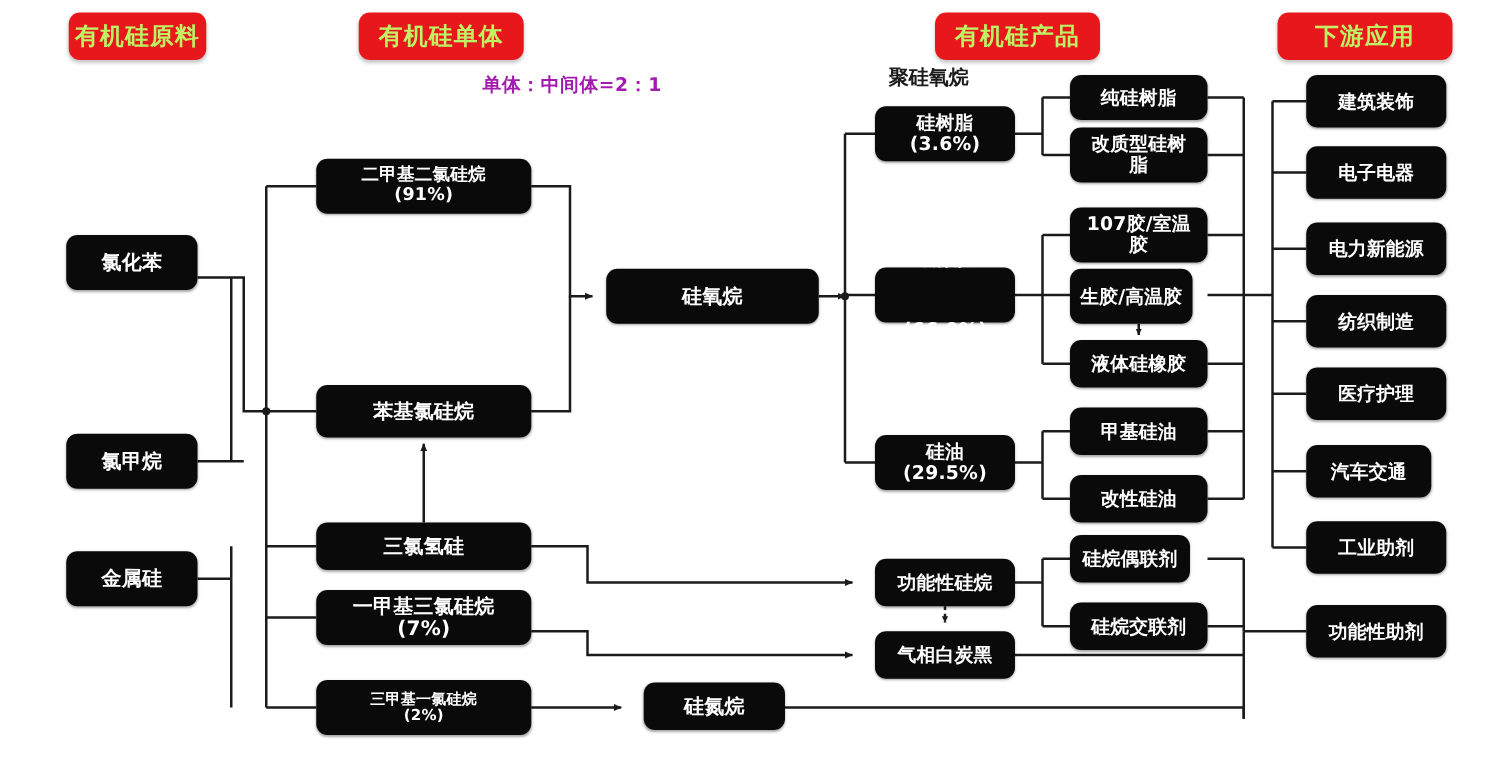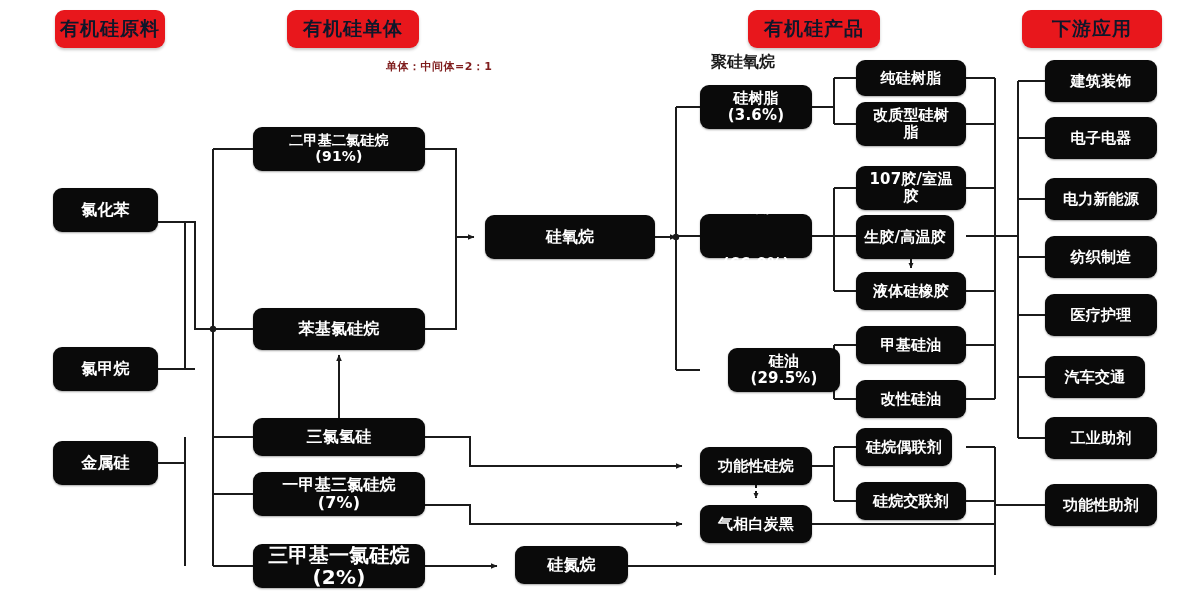--- a/index.html
+++ b/index.html
@@ -40,39 +40,39 @@
   .node .ln { display: block; }
   .hdr {
     position: absolute;
     box-sizing: border-box;
     display: flex;
     align-items: center;
     justify-content: center;
     text-align: center;
     border-radius: 9px;
     background: #e8171c;
-    color: #0f172a;
+    color: #bef264;
     font-weight: bold;
     font-size: 19px;
     letter-spacing: 1px;
     z-index: 4;
     box-shadow: 0 2px 3px rgba(0,0,0,0.22);
   }
   .plain {
     position: absolute;
     color: #1b1b1b;
     font-weight: bold;
     z-index: 3;
     white-space: nowrap;
   }
   .ratio {
     position: absolute;
-    color: #7f1d1d;
+    color: #a21caf;
     font-weight: bold;
-    font-size: 11px;
+    font-size: 15px;
     z-index: 3;
     white-space: nowrap;
     letter-spacing: 0.5px;
     text-align: right;
   }
 </style>
 </head>
 <body>
 
 <div id="stage">
@@ -220,41 +220,41 @@
   <div class="node" style="left:253px;top:308px;width:172px;height:42px;font-size:16px;">
     <span class="ln">苯基氯硅烷</span>
   </div>
   <div class="node" style="left:253px;top:418px;width:172px;height:38px;font-size:16px;">
     <span class="ln">三氯氢硅</span>
   </div>
   <div class="node" style="left:253px;top:472px;width:172px;height:44px;font-size:16px;flex-direction:column;">
     <span class="ln">一甲基三氯硅烷</span>
     <span class="ln">(7%)</span>
   </div>
-  <div class="node" style="left:253px;top:544px;width:172px;height:44px;font-size:20px;flex-direction:column;">
+  <div class="node" style="left:253px;top:544px;width:172px;height:44px;font-size:12px;flex-direction:column;">
     <span class="ln">三甲基一氯硅烷</span>
     <span class="ln">(2%)</span>
   </div>
 
   <div class="node" style="left:485px;top:215px;width:170px;height:44px;font-size:16px;">
     <span class="ln">硅氧烷</span>
   </div>
   <div class="node" style="left:515px;top:546px;width:113px;height:38px;font-size:16px;">
     <span class="ln">硅氮烷</span>
   </div>
 
   <div class="node" style="left:700px;top:85px;width:112px;height:44px;font-size:15px;flex-direction:column;">
     <span class="ln">硅树脂</span>
     <span class="ln">(3.6%)</span>
   </div>
   <div class="node" style="left:700px;top:214px;width:112px;height:44px;font-size:15px;flex-direction:column;gap:40px;">
     <span class="ln">硅橡胶</span>
     <span class="ln">(66.9%)</span>
   </div>
-  <div class="node" style="left:728px;top:348px;width:112px;height:44px;font-size:15px;flex-direction:column;">
+  <div class="node" style="left:700px;top:348px;width:112px;height:44px;font-size:15px;flex-direction:column;">
     <span class="ln">硅油</span>
     <span class="ln">(29.5%)</span>
   </div>
   <div class="node" style="left:700px;top:447px;width:112px;height:38px;font-size:15px;">
     <span class="ln">功能性硅烷</span>
   </div>
   <div class="node" style="left:700px;top:505px;width:112px;height:38px;font-size:15px;">
     <span class="ln">气相白炭黑</span>
   </div>
 

